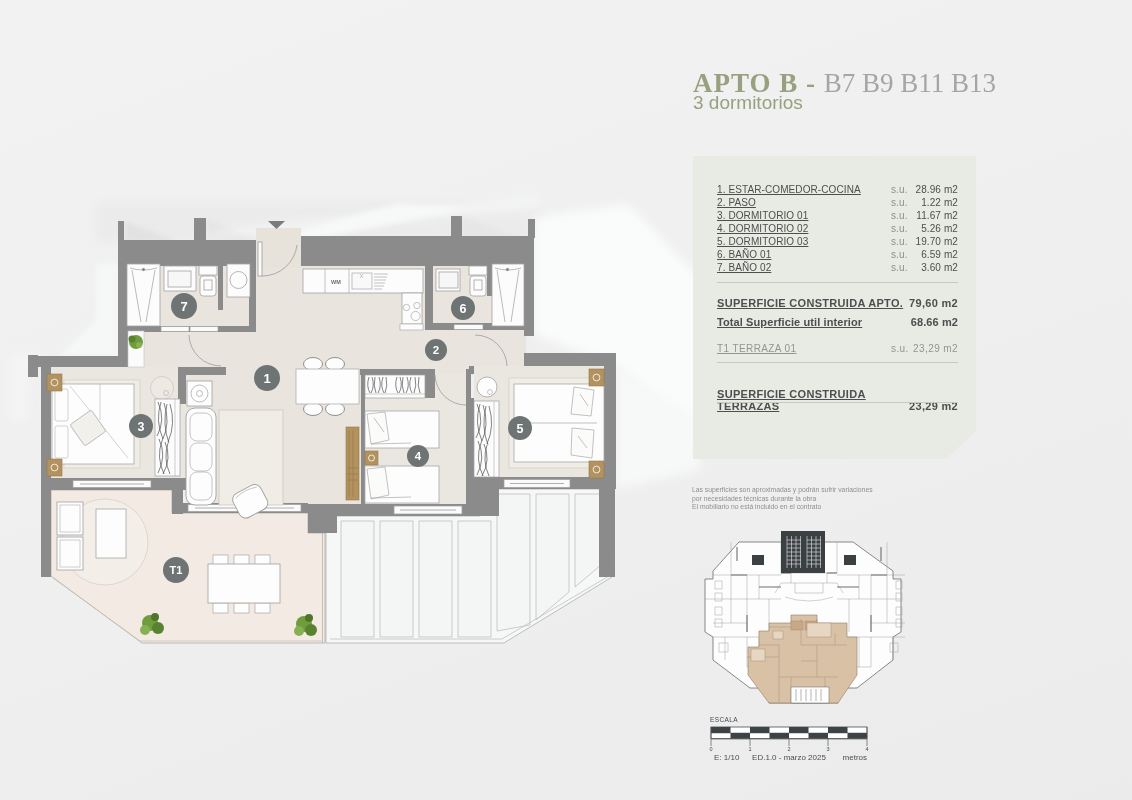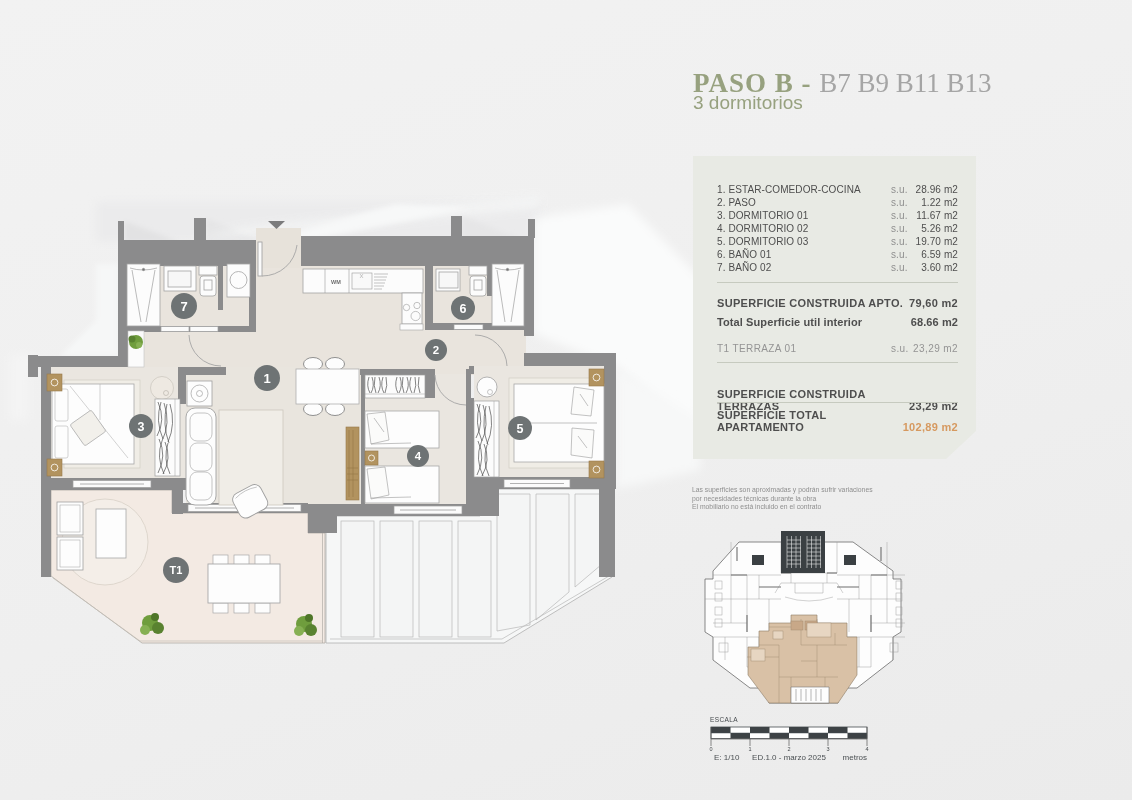--- a/index.html
+++ b/index.html
@@ -7,21 +7,21 @@
   #page{position:relative;width:1132px;height:800px;background:linear-gradient(160deg,#f2f2f2 0%,#efefef 55%,#ebebeb 100%);}
   #plansvg{position:absolute;left:0;top:0;}
   .abs{position:absolute;}
   
   #title{left:693px;top:68px;font-family:"Liberation Serif",serif;font-size:27px;color:#97a17f;}
   #title b{font-weight:bold;letter-spacing:1px;}
   #title .gray{color:#a5a5a5;}
   #subtitle{left:693px;top:92px;font-family:Liberation Sans, sans-serif;font-size:19px;color:#97a17f;}
   #panel{left:693px;top:156px;width:283px;height:303px;background:#e8eae4;
          clip-path:polygon(0 0,100% 0,100% 275px,253px 100%,0 100%);}
-  .prow{position:absolute;left:24px;width:241px;font-size:10px;color:#4e4e4e;letter-spacing:0.1px;}
+  .prow{position:absolute;left:24px;width:241px;font-size:10px;color:#4e4e4e;letter-spacing:0.1px;text-decoration:underline;}
   .su{position:absolute;left:174px;color:#8f8f8f;}
   .val{position:absolute;right:0;color:#4e4e4e;}
   .hr{position:absolute;left:24px;width:241px;border-top:1px solid #c6cabf;}
   .bold{font-weight:bold;font-size:11px;}
   .caps{letter-spacing:0.3px;}
   .grayrow{color:#949494;}
   .orange{color:#d6995f;font-weight:bold;}
   #disclaimer{left:692px;top:486px;font-size:6.8px;color:#8f8f8f;line-height:8.5px;}
 </style>
 </head>
@@ -328,39 +328,38 @@
         <text x="520" y="432.5" font-size="12.5" fill="#fff">5</text>
       <circle cx="463" cy="308" r="12"></circle>
         <text x="463" y="312.5" font-size="12.5" fill="#fff">6</text>
       <circle cx="184" cy="306" r="13"></circle>
         <text x="184" y="310.5" font-size="13" fill="#fff">7</text>
       <circle cx="176" cy="570" r="13"></circle>
         <text x="176" y="574" font-size="11" fill="#fff">T1</text>
     </g>
   </svg>
 
-  <div class="abs" id="title"><b>PASO B - </b><span class="gray">B7 B9 B11 B13</span></div>
+  <div class="abs" id="title"><b>APTO B - </b><span class="gray">B7 B9 B11 B13</span></div>
   <div class="abs" id="subtitle">3 dormitorios</div>
 
   <div class="abs" id="panel">
     <div class="prow" style="top:28px;">1. ESTAR-COMEDOR-COCINA<span class="su">s.u.</span><span class="val">28.96 m2</span></div>
     <div class="prow" style="top:41px;">2. PASO<span class="su">s.u.</span><span class="val">1.22 m2</span></div>
     <div class="prow" style="top:54px;">3. DORMITORIO 01<span class="su">s.u.</span><span class="val">11.67 m2</span></div>
     <div class="prow" style="top:67px;">4. DORMITORIO 02<span class="su">s.u.</span><span class="val">5.26 m2</span></div>
     <div class="prow" style="top:80px;">5. DORMITORIO 03<span class="su">s.u.</span><span class="val">19.70 m2</span></div>
     <div class="prow" style="top:93px;">6. BAÑO 01<span class="su">s.u.</span><span class="val">6.59 m2</span></div>
     <div class="prow" style="top:106px;">7. BAÑO 02<span class="su">s.u.</span><span class="val">3.60 m2</span></div>
     <div class="hr" style="top:126px;"></div>
     <div class="prow bold" style="top:136px;margin-top:24px;">Total Superficie util interior<span class="val">68.66 m2</span></div>
     <div class="prow bold caps" style="top:141px;">SUPERFICIE CONSTRUIDA APTO.<span class="val">79,60 m2</span></div>
     <div class="prow grayrow" style="top:187px;letter-spacing:0.4px;">T1 TERRAZA 01<span class="su" style="color:#949494;">s.u.</span><span class="val" style="color:#949494;">23,29 m2</span></div>
     <div class="hr" style="top:206px;"></div>
     <div class="prow bold caps" style="top:212px;margin-top:20px;">SUPERFICIE CONSTRUIDA<br>TERRAZAS<span class="val">23,29 m2</span></div>
     <div class="hr" style="top:246px;"></div>
-    <div class="prow bold caps" style="top:253px;">SUPERFICIE TOTAL<br>APARTAMENTO<span class="val orange">102,89 m2</span></div>
   </div>
 
   <div class="abs" id="disclaimer">Las superficies son aproximadas y podrán sufrir variaciones<br>por necesidades técnicas durante la obra<br>El mobiliario no está incluido en el contrato</div>
 
   <svg class="abs" id="keyplan" style="left:695px;top:527px;" width="228" height="192" viewBox="0 0 228 192">
     <g fill="#fdfdfd" stroke="#6b6b6b" stroke-width="0.8">
       <path d="M 44,15 L 158,15 L 198,44 L 198,52 L 206,52 L 206,105 L 198,110 L 198,133 L 162,161 L 143,161 L 143,176 L 74,176 L 74,161 L 55,161 L 18,133 L 18,110 L 10,105 L 10,52 L 18,52 L 18,44 Z"></path>
     </g>
     <g stroke="#9a9a9a" stroke-width="0.45" fill="none">
       <path d="M 18,48 H 86 M 10,72 H 52 M 18,96 H 52 M 36,15 V 48 M 52,48 V 105 M 36,48 V 96 M 52,72 H 86 M 64,48 V 72 M 74,72 V 105 M 18,110 H 86 M 30,110 V 133 M 52,110 V 140 M 52,140 H 74 M 64,110 V 140"></path>

